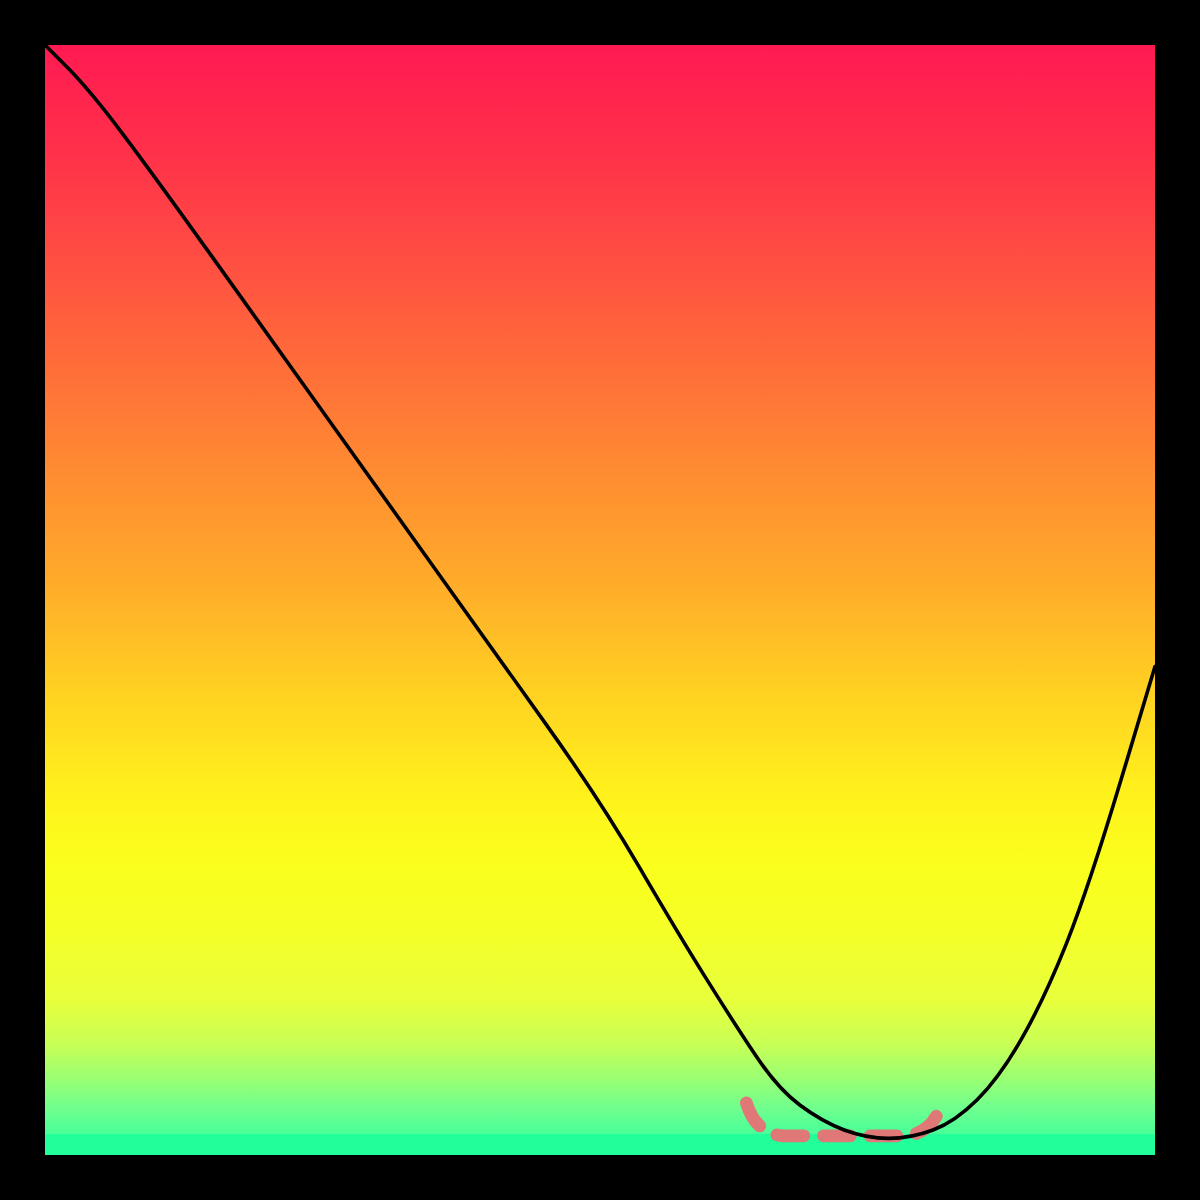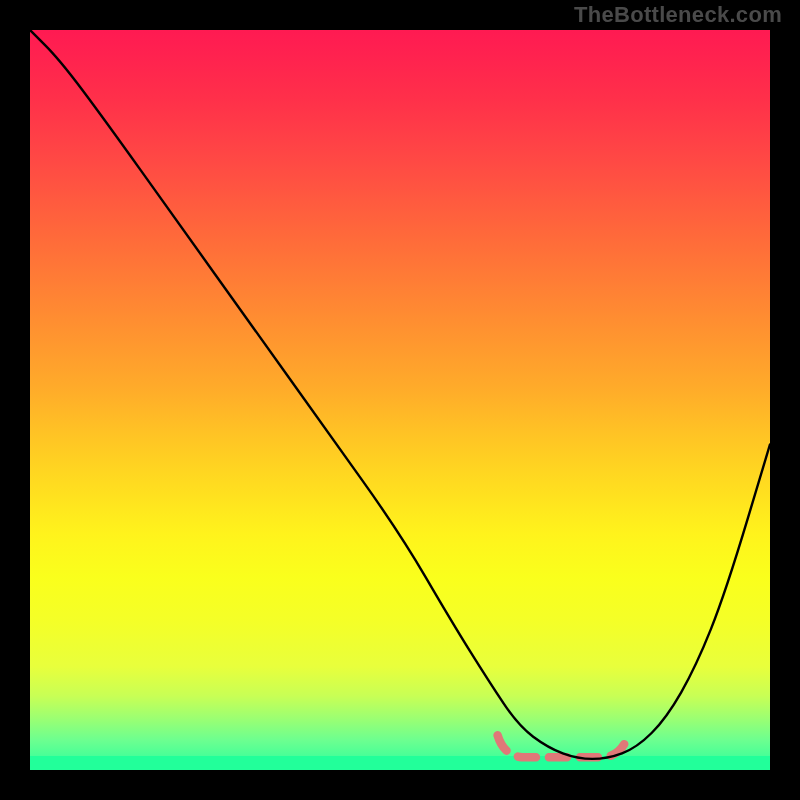--- a/index.html
+++ b/index.html
@@ -85,21 +85,20 @@
     stroke-linecap: round;
     stroke-linejoin: round;
     stroke-dasharray: 18 13;
   }
 </style>
 </head>
 <body>
 
 <div class="frame">
 
-  <div class="watermark">TheBottleneck.com</div>
 
   <div class="plot-area">
     <div class="gradient"></div>
     <div class="bottom-band"></div>
 
     <svg class="curve" viewBox="0 0 740 740" preserveAspectRatio="none">
       <path id="highlightPath" class="highlight-path" d="M 467.6,705.2 Q 473.6,725.2 491.6,727.2 L 574,727.2 Q 592,725.2 598,705.2"></path>
       <path id="curvePath" class="curve-path" d="M 0,0 Q 0,0 14.8,14.800000000000011 Q 29.6,29.600000000000023 51.8,59.19999999999999 Q 74,88.79999999999995 111,140.59999999999997 Q 148,192.39999999999998 185,244.2 Q 222,296 259,347.79999999999995 Q 296,399.59999999999997 333,451.4 Q 370,503.2 395.9,547.6 Q 421.79999999999995,592 440.29999999999995,621.6 Q 458.8,651.2 473.6,673.4000000000001 Q 488.40000000000003,695.6 503.20000000000005,706.7 Q 518,717.8 532.8,723.3499999999999 Q 547.6,728.9 562.4000000000001,728.9 Q 577.2,728.9 592,723.3499999999999 Q 606.8,717.8 621.5999999999999,703 Q 636.4,688.2 651.2,662.3 Q 666,636.4 680.8,599.4 Q 695.5999999999999,562.4 717.8,488.4 T 740,414.4"></path>
     </svg>
   </div>

